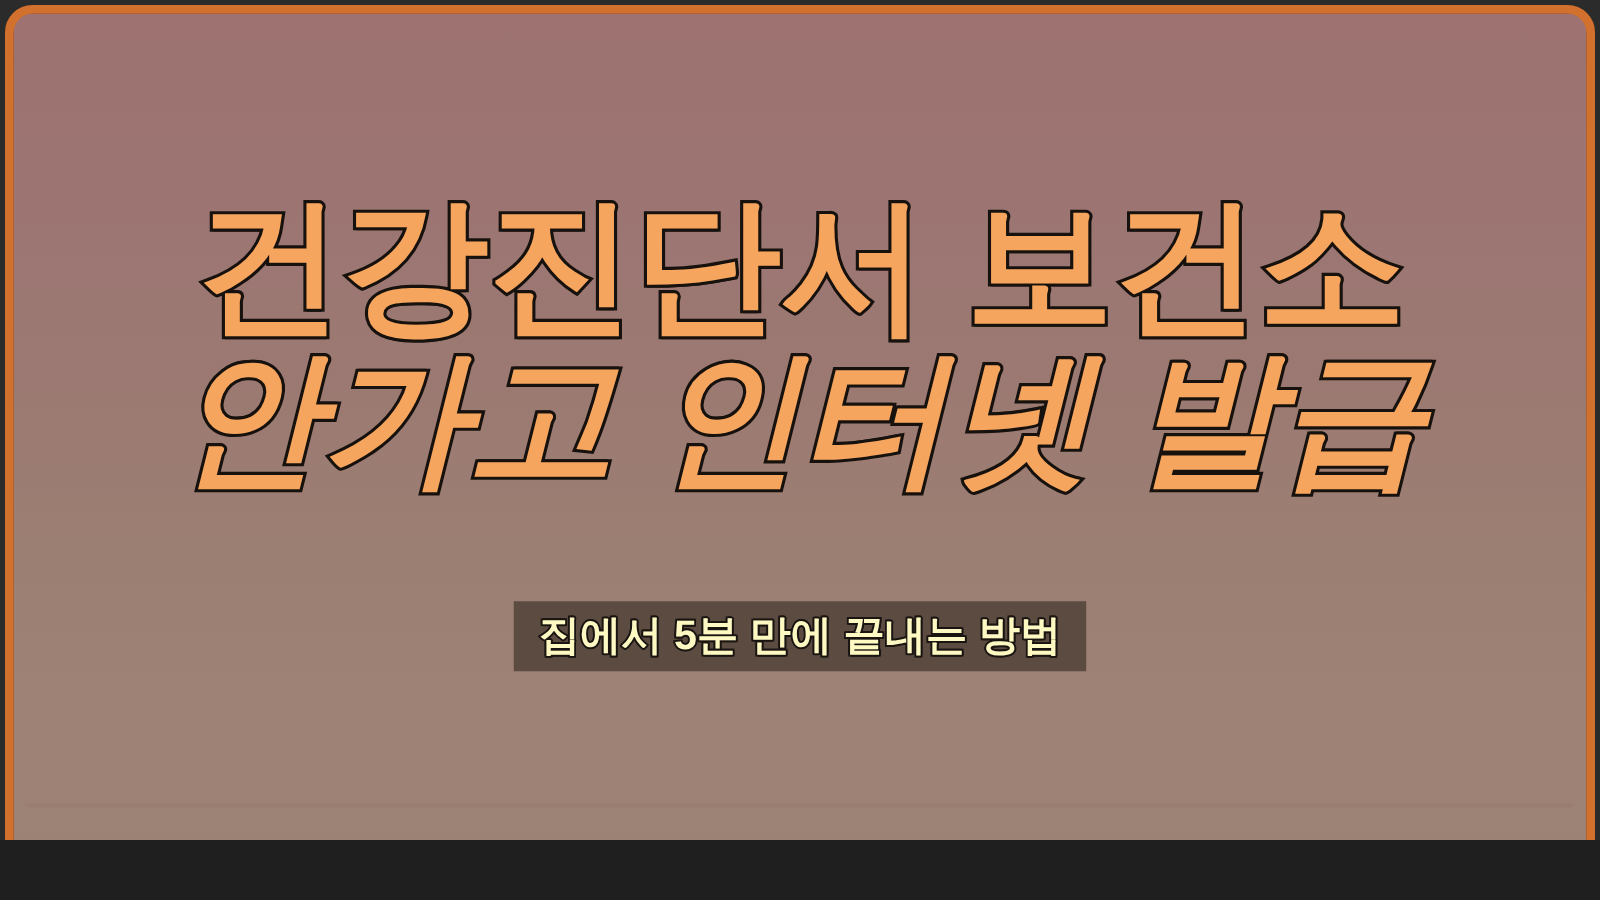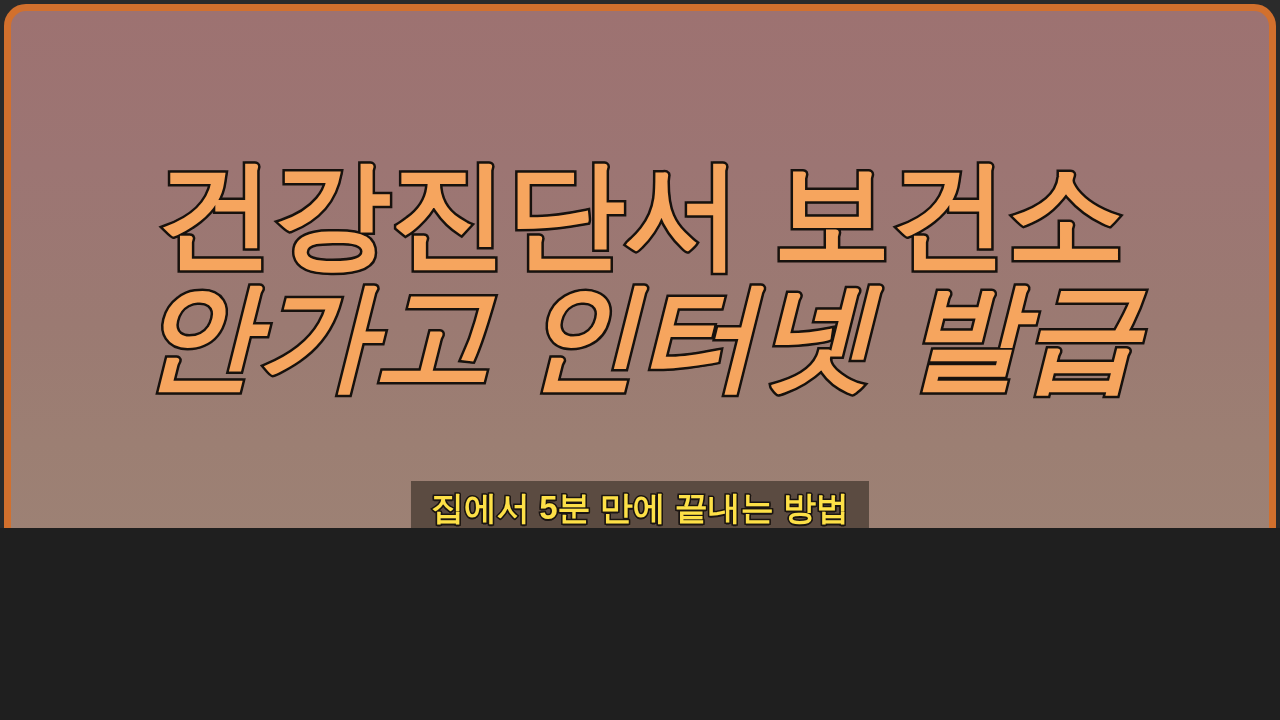--- a/index.html
+++ b/index.html
@@ -5,21 +5,21 @@
   html, body {
     margin: 0;
     padding: 0;
     background: #1f1f1f;
   }
 
   
   .canvas {
     position: relative;
     width: 1280px;
-    height: 528px;
+    height: 672px;
     overflow: hidden;
     background: #2b2b2b;
     font-family: "Liberation Sans", "DejaVu Sans", sans-serif;
   }
 
   
   .bg-plate {
     position: absolute;
     left: 4px;
     top: 4px;
@@ -88,21 +88,21 @@
     background: #5b4b41;
     user-select: none;
   }
 
   .subtitle-text {
     display: block;
     font-size: 33px;
     line-height: 40px;
     font-weight: 700;
     letter-spacing: 0px;
-    color: #fde047;
+    color: #fef9c3;
     -webkit-text-stroke: 3px #1b1512;
     paint-order: stroke fill;
     text-shadow:
        1.5px 0 0 #1b1512, -1.5px 0 0 #1b1512,
        0 1.5px 0 #1b1512, 0 -1.5px 0 #1b1512;
     white-space: nowrap;
   }
 </style>
 </head>
 <body>

